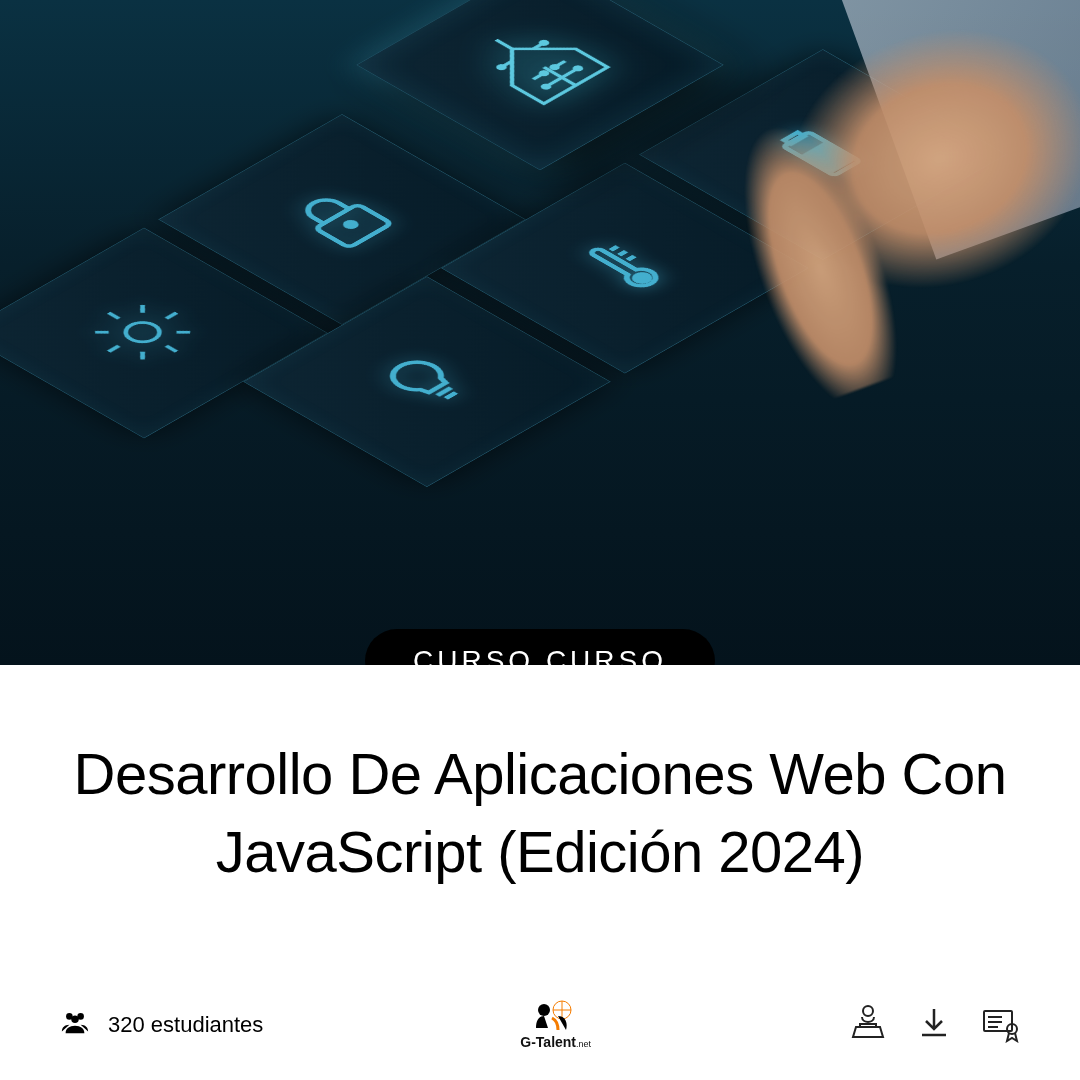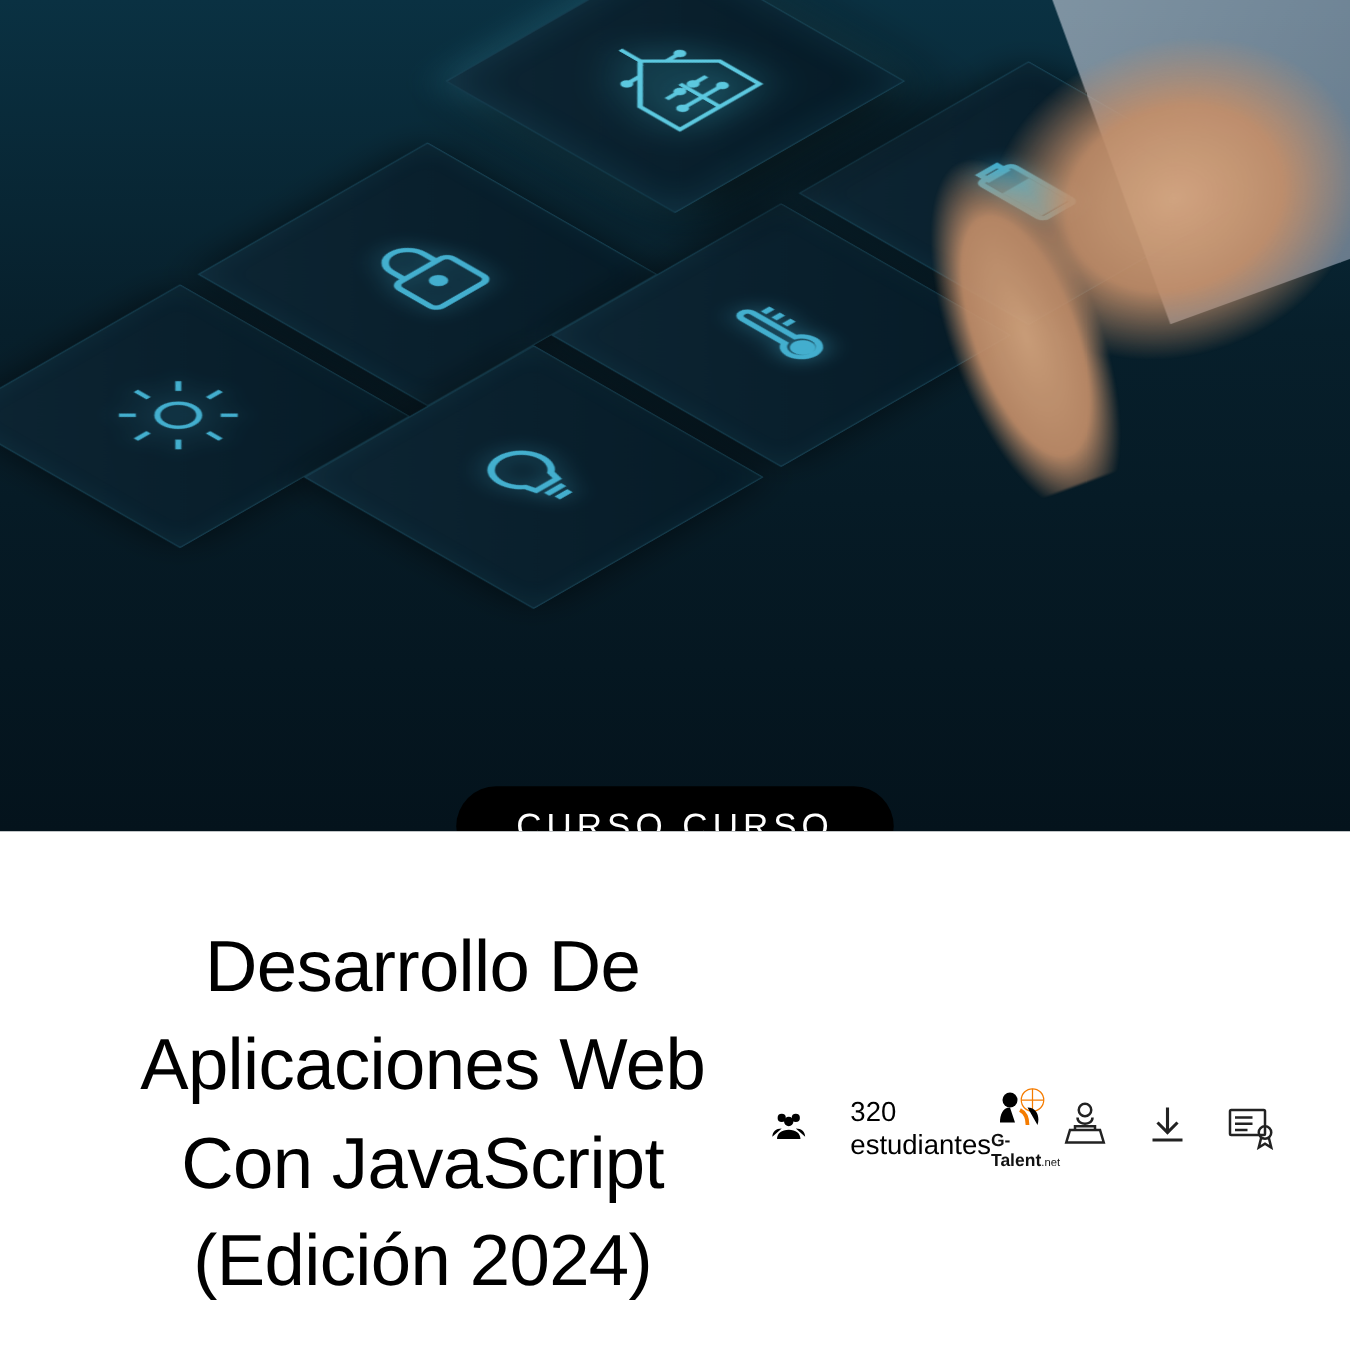--- a/index.html
+++ b/index.html
@@ -88,41 +88,41 @@
       padding: 16px 48px;
       border-radius: 999px;
       white-space: nowrap;
       z-index: 20;
     }
     .content {
       flex: 1;
       background: #ffffff;
       padding: 70px 60px 30px 60px;
       display: flex;
-      flex-direction: row;
+      flex-direction: column;
       justify-content: space-between;
     }
     .title {
       font-size: 58px;
       font-weight: 400;
       color: #000000;
       text-align: center;
       line-height: 1.35;
       letter-spacing: -0.5px;
     }
     .footer {
       display: flex;
       align-items: center;
       justify-content: space-between;
       padding-top: 20px;
     }
     .students {
       display: flex;
       align-items: center;
-      gap: 34px;
+      gap: 18px;
       color: #000000;
       font-size: 22px;
       font-weight: 500;
     }
     .students svg { width: 30px; height: 26px; }
     .logo {
       display: flex;
       flex-direction: column;
       align-items: center;
       gap: 2px;

